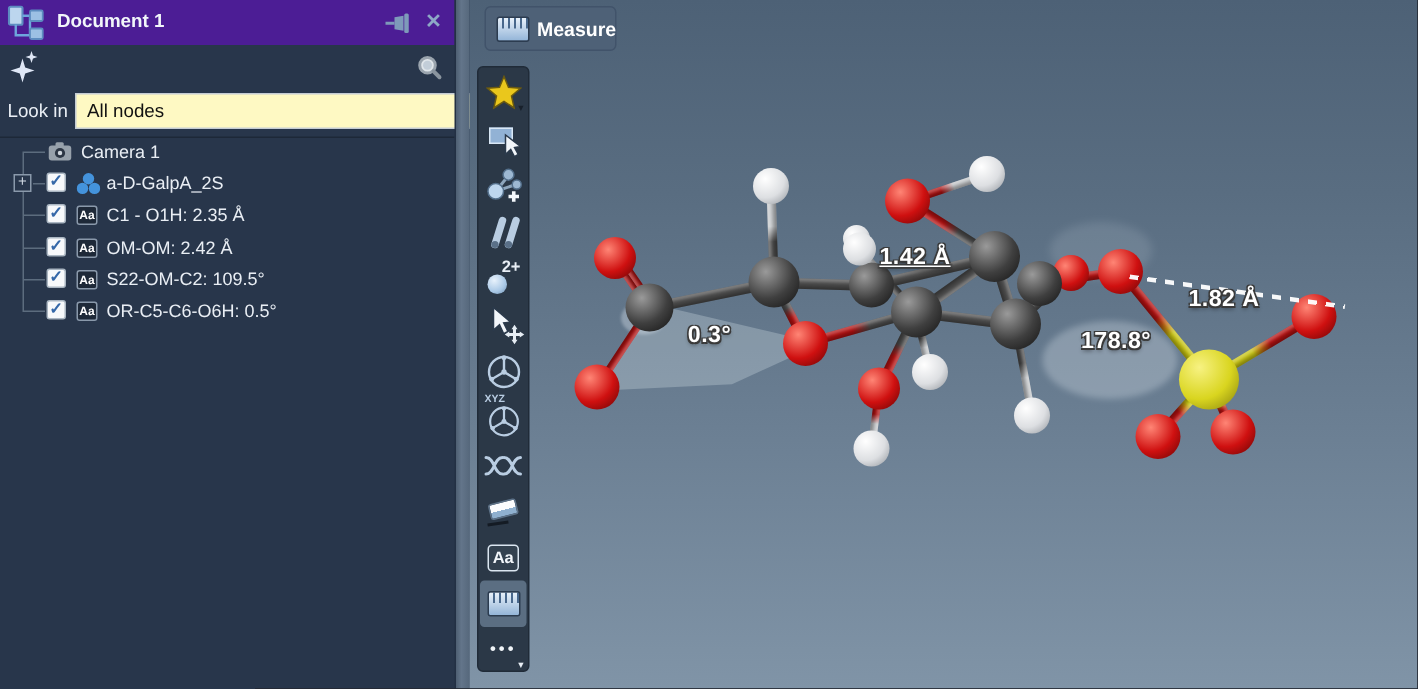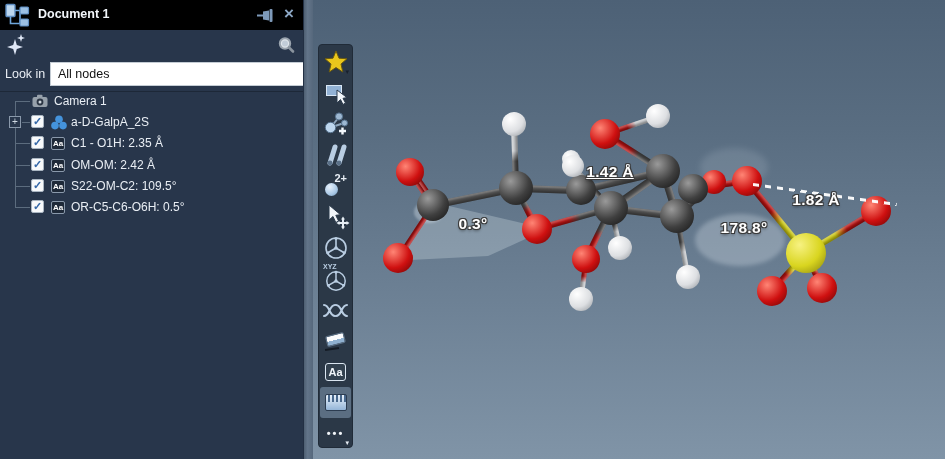--- a/index.html
+++ b/index.html
@@ -4,34 +4,34 @@
 <style>
   * { box-sizing: border-box; }
   html,body { margin:0; padding:0; background:#222; }
   #app {
     position:relative; width:945px; height:459px; overflow:hidden;
     font-family:"Liberation Sans", sans-serif; color:#e9eef4;
     background:#28364b;
   }
   
   .panel { position:absolute; left:0; top:0; width:303px; height:459px; background:#28364b; }
-  .panel-header { position:absolute; left:0; top:0; width:303px; height:30px; background:#000000; }
+  .panel-header { position:absolute; left:0; top:0; width:303px; height:30px; background:#4c1d95; }
   .doc-icon { position:absolute; left:4px; top:3px; width:28px; height:25px; }
   .panel-title { position:absolute; left:38px; top:7px; font-size:12.5px; font-weight:bold; color:#f2f6fa; }
   .pin-btn { position:absolute; left:256px; top:7px; width:20px; height:17px; cursor:pointer; }
   .close-btn { position:absolute; left:279px; top:3px; width:20px; height:22px; font-size:17px; font-weight:bold;
                color:#8da8c6; text-align:center; line-height:22px; cursor:pointer; }
   .sparkle-icon { position:absolute; left:5px; top:33px; width:24px; height:24px; }
   .filter-input { position:absolute; left:33px; top:32px; width:266px; height:26px; background:#1b2638;
     border:1px solid #4a5b70; border-radius:3px; color:#d7dfe8; font-size:12.5px; padding:0 26px 0 8px;
     font-family:"Liberation Sans", sans-serif; outline:none; }
   .filter-input::placeholder { color:#97a5b4; opacity:1; }
   .search-icon { position:absolute; left:277px; top:36px; width:18px; height:18px; pointer-events:none; }
   .lookin-label { position:absolute; left:5px; top:67px; font-size:12.5px; color:#e9eef4; }
-  .lookin-select { position:absolute; left:50px; top:62px; width:282px; height:24px; background:#ffffff;
+  .lookin-select { position:absolute; left:50px; top:62px; width:282px; height:24px; background:#fef9c3;
     border:1px solid #c4ccd4; color:#111; font-size:12.5px; line-height:22px; padding-left:7px; cursor:pointer; }
   .dd-triangle { position:absolute; right:6px; top:0; font-size:11px; color:#3b77c9; line-height:22px; }
   .panel-sep { position:absolute; left:0px; top:91px; width:303px; height:1px; background:#1d2838; }
   
   .tree-guide-v { position:absolute; width:1px; background:#5c6c7e; }
   .tree-stub { position:absolute; height:1px; background:#5c6c7e; }
   .trow { position:absolute; left:0; width:300px; height:20px; cursor:default; }
   .cbx { position:absolute; width:13px; height:13px; top:3px; background:#f7f9fb; border:1px solid #aab6c2;
          border-radius:2px; font-size:11px; font-weight:bold; color:#3568a8; line-height:11px; text-align:center; cursor:pointer; }
   .expander { position:absolute; width:12px; height:12px; border:1px solid #8a99ab; background:#28364b;
@@ -246,20 +246,24 @@
       <div class="atom" style="left: 757px; top: 276px; width: 30px; height: 30px; background: radial-gradient(circle at 34% 30%, rgb(255, 133, 117), rgb(207, 16, 16) 55%, rgb(110, 5, 5) 96%);"></div>
       <div class="atom" style="left: 807px; top: 273px; width: 30px; height: 30px; background: radial-gradient(circle at 34% 30%, rgb(255, 133, 117), rgb(207, 16, 16) 55%, rgb(110, 5, 5) 96%);"></div>
       <div class="atom" style="left: 861px; top: 196px; width: 30px; height: 30px; background: radial-gradient(circle at 34% 30%, rgb(255, 133, 117), rgb(207, 16, 16) 55%, rgb(110, 5, 5) 96%);"></div>
       <div class="dash" style="left: 753px; top: 182.5px; width: 145.382px; height: 3px; transform: rotate(0.138006rad); background: repeating-linear-gradient(to right, rgba(255, 255, 255, 0.95) 0px, rgba(255, 255, 255, 0.95) 6px, rgba(255, 255, 255, 0) 6px, rgba(255, 255, 255, 0) 12px);"></div>
       <span class="meas-label" style="left: 473px; top: 224px;">0.3°</span>
       <span class="meas-label" style="left: 610px; top: 172px; text-decoration: underline;">1.42 Å</span>
       <span class="meas-label" style="left: 744px; top: 228px;">178.8°</span>
       <span class="meas-label" style="left: 816px; top: 200px;">1.82 Å</span>
     </div>
 
+  <div class="measure-btn">
+    <span class="ruler-glyph"></span>
+    <span class="mlabel-text">Measure</span>
+  </div>
 
   <div class="toolbar">
     <div class="tbtn" style="top:1px">
       <svg width="24" height="23" viewBox="0 0 24 23">
         <path d="M12 1 L15 8.2 L23 8.8 L17 14 L18.8 22 L12 17.6 L5.2 22 L7 14 L1 8.8 L9 8.2 Z" fill="#eac71c" stroke="#6b5a10" stroke-width="1"></path>
       </svg>
       <span class="caret">▾</span>
     </div>
     <div class="tbtn" style="top:32px">
       <span class="sel-icon-rect"></span>

